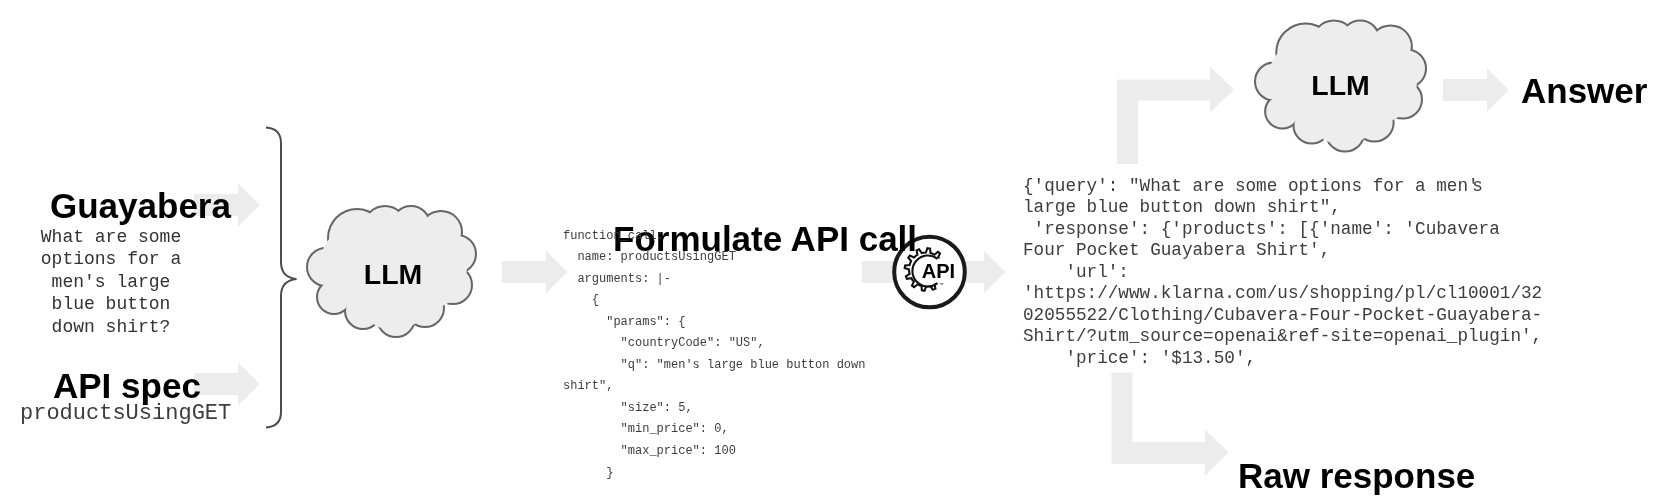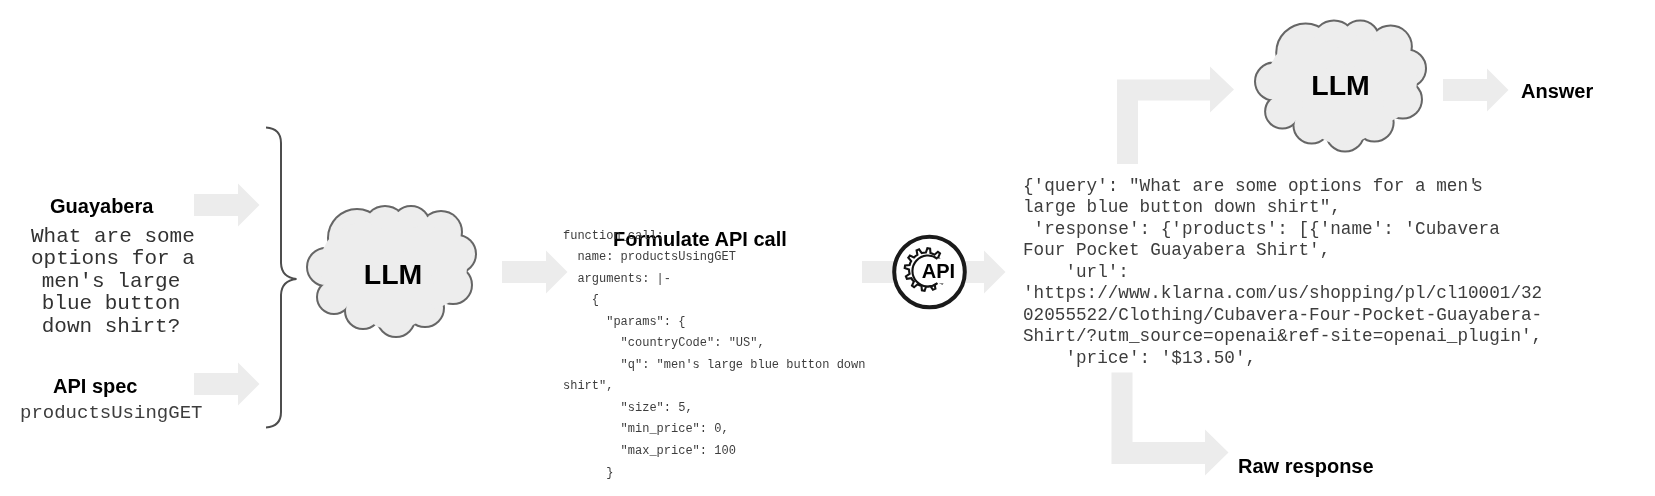--- a/index.html
+++ b/index.html
@@ -1,19 +1,19 @@
 <!DOCTYPE html>
 <html><head>
 <meta charset="utf-8">
 <style>
   html,body{margin:0;padding:0;}
   *{-webkit-font-smoothing:antialiased;}
   body{width:1655px;height:496px;position:relative;background:#ffffff;overflow:hidden;transform:translateZ(0);
        font-family:"Liberation Sans",sans-serif;}
-  .h{position:absolute;font-weight:bold;font-size:20px;line-height:28.5px;color:#000;white-space:nowrap;}
+  .h{position:absolute;font-weight:bold;font-size:35px;line-height:28.5px;color:#000;white-space:nowrap;}
   pre.m{position:absolute;margin:0;font-family:"Liberation Mono",monospace;color:#3d3d3d;}
   svg.bg{position:absolute;left:0;top:0;}
 </style>
 </head>
 <body>
 <svg class="bg" width="1655" height="496" viewBox="0 0 1655 496">
   <defs>
     <g id="cloud">
       <g stroke="#666666" stroke-width="4" fill="#ededed">
         <circle cx="50" cy="33" r="28"></circle>
@@ -76,29 +76,29 @@
     <rect x="934" y="258.5" width="24" height="25" fill="#ffffff"></rect>
     <path d="M937.5,258.8 A15.5,15.5 0 1 0 937.5,283.2" fill="none" stroke="#111111" stroke-width="2.1"></path>
     <text x="938.5" y="278" font-family="Liberation Sans, sans-serif" font-size="20" font-weight="bold" text-anchor="middle" fill="#000">API</text>
   </g>
 </svg>
 
 <div class="h" style="left:50px;top:192px;">Guayabera</div>
 <div class="h" style="left:53px;top:371.5px;">API spec</div>
 <div class="h" style="left:613px;top:176.5px;margin-top:48px;">Formulate API call</div>
 <div class="h" style="left:1521px;top:76.5px;">Answer</div>
-<div class="h" style="left:1238px;top:452px;">Raw response</div>
+<div class="h" style="left:1238px;top:462px;">Raw response</div>
 
-<pre class="m" style="left:31px;top:226px;width:160px;text-align:center;font-size:21px;line-height:22.4px;color:#323232;">What are some
+<pre class="m" style="left:31px;top:226px;width:160px;text-align:center;font-size:18px;line-height:22.4px;color:#323232;">What are some
 options for a
 men's large
 blue button
 down shirt?</pre>
 
-<pre class="m" style="left:20px;top:403px;font-size:19px;line-height:21.5px;">productsUsingGET</pre>
+<pre class="m" style="left:20px;top:403px;font-size:22px;line-height:21.5px;">productsUsingGET</pre>
 
 <pre class="m" style="left:563px;top:225.5px;font-size:12px;line-height:21.55px;">function_call:
   name: productsUsingGET
   arguments: |-
     {
       "params": {
         "countryCode": "US",
         "q": "men's large blue button down
 shirt",
         "size": 5,

